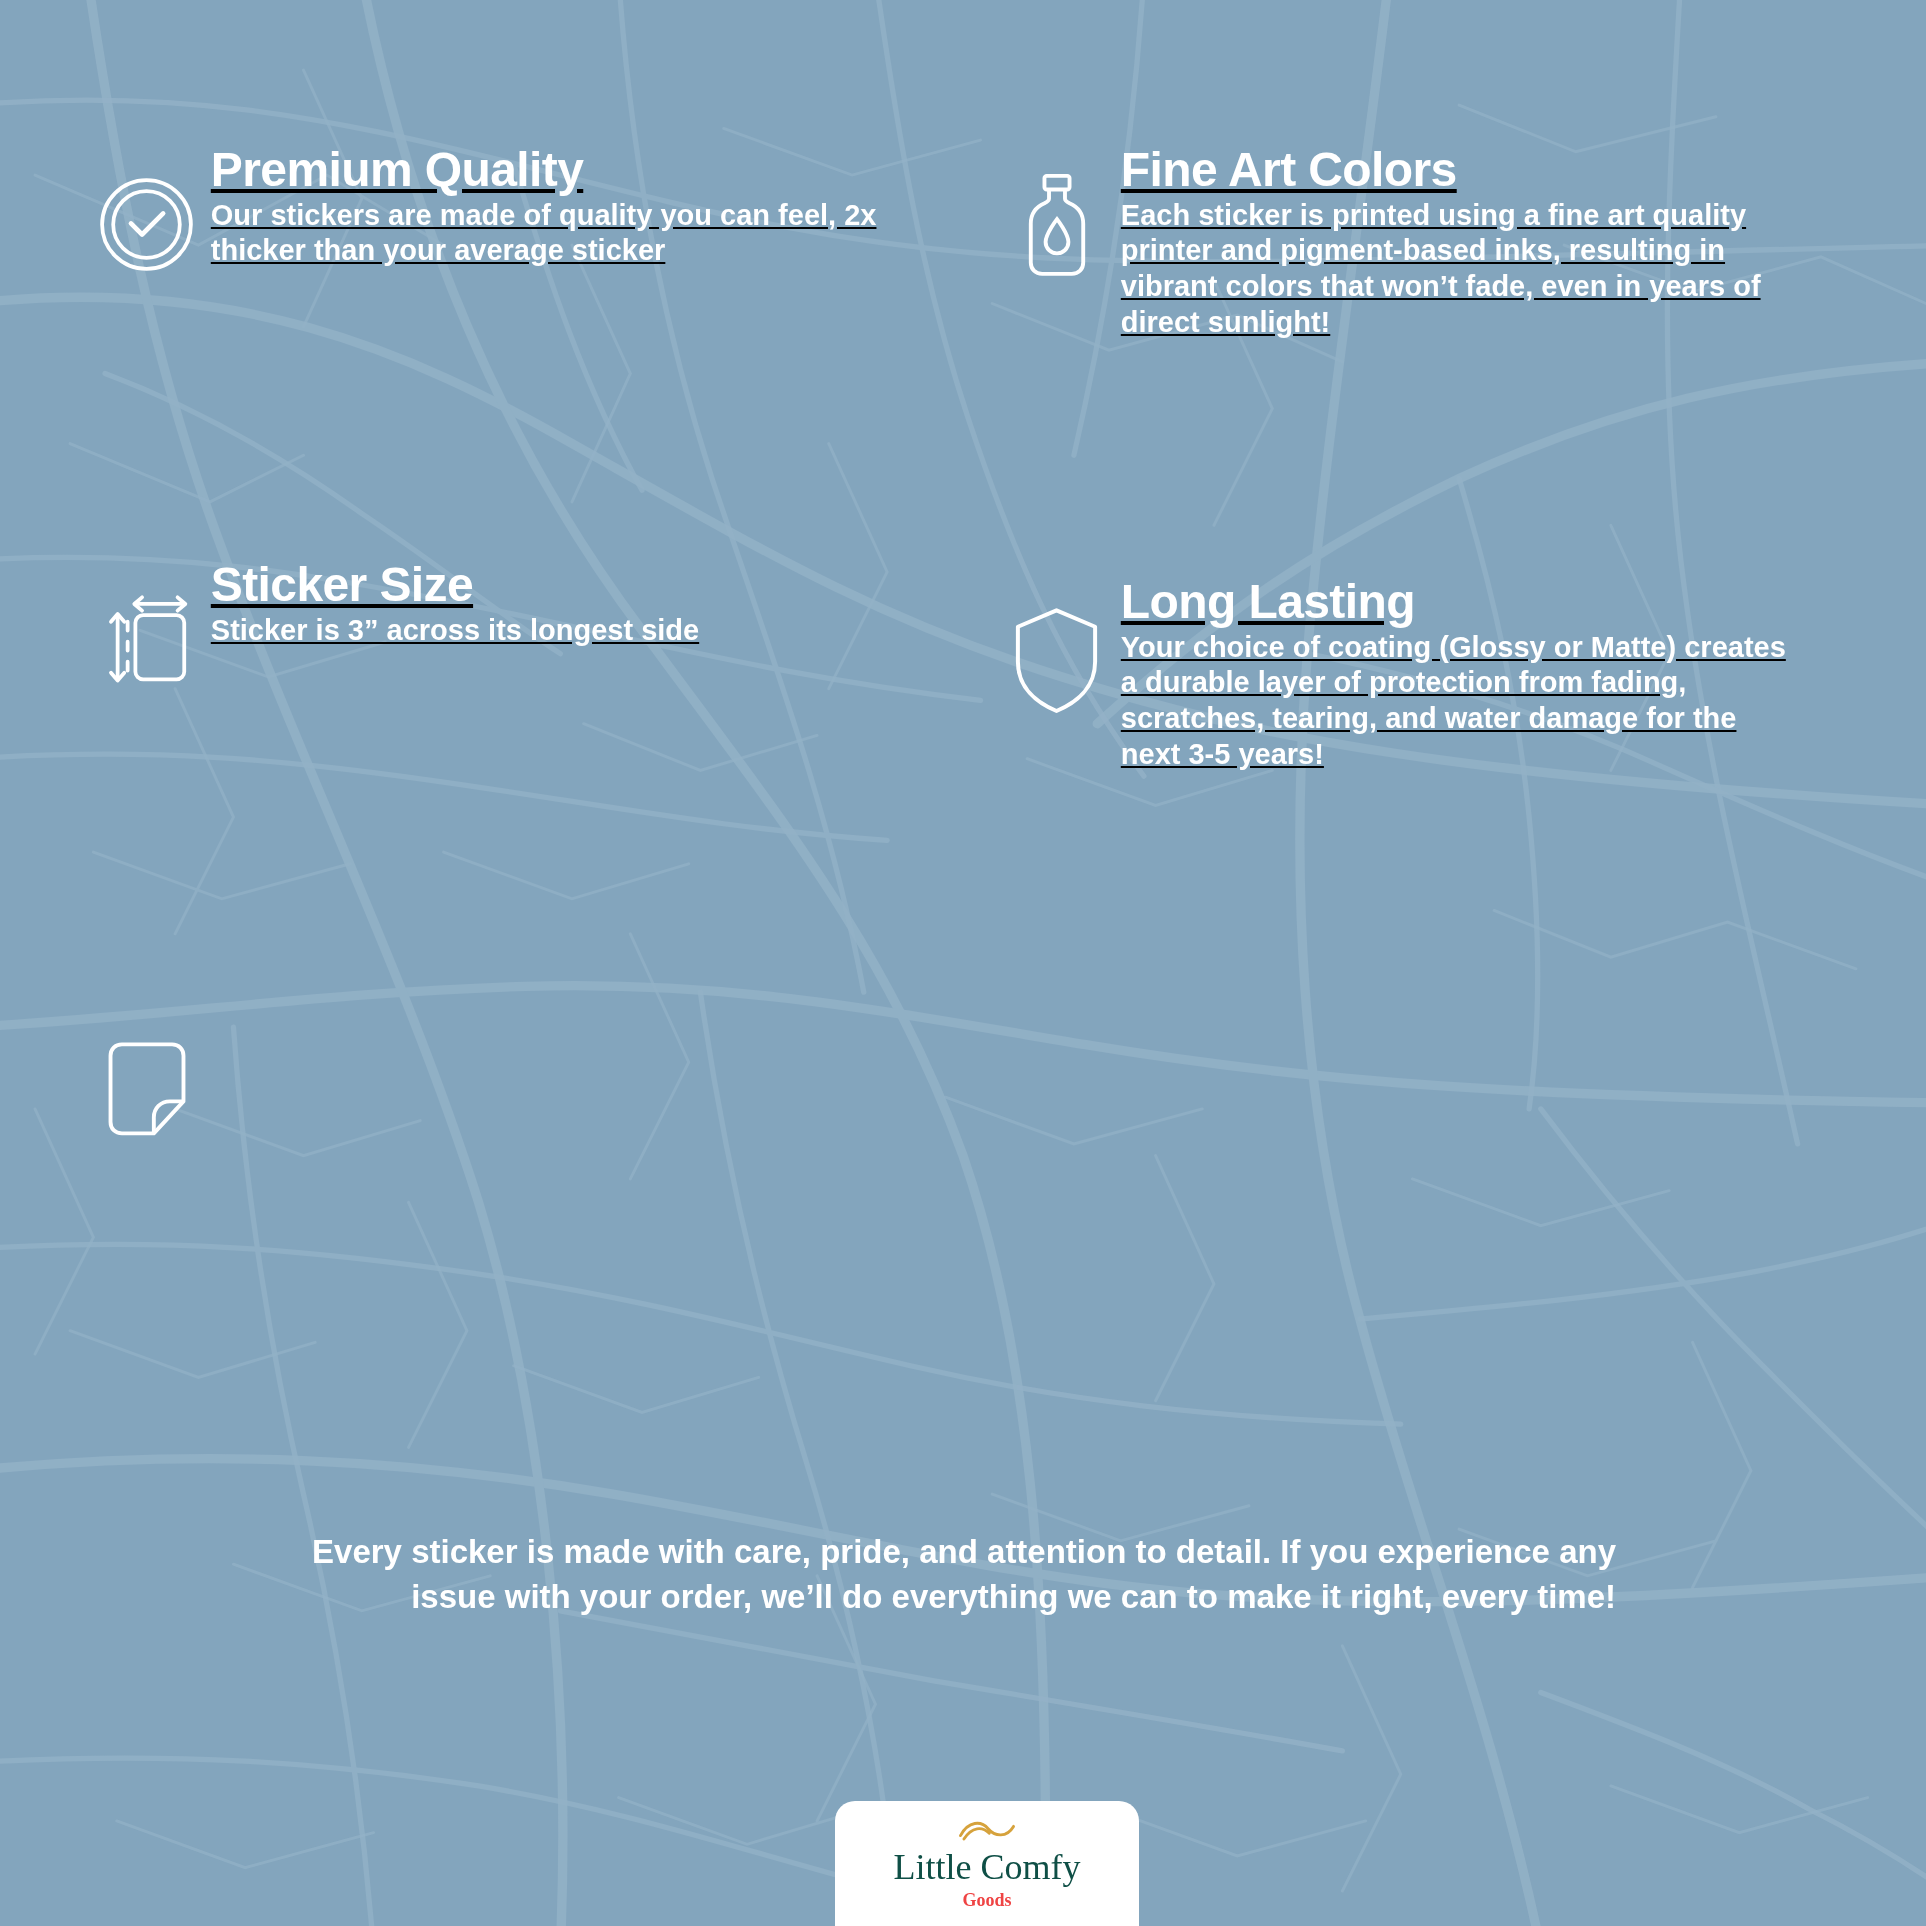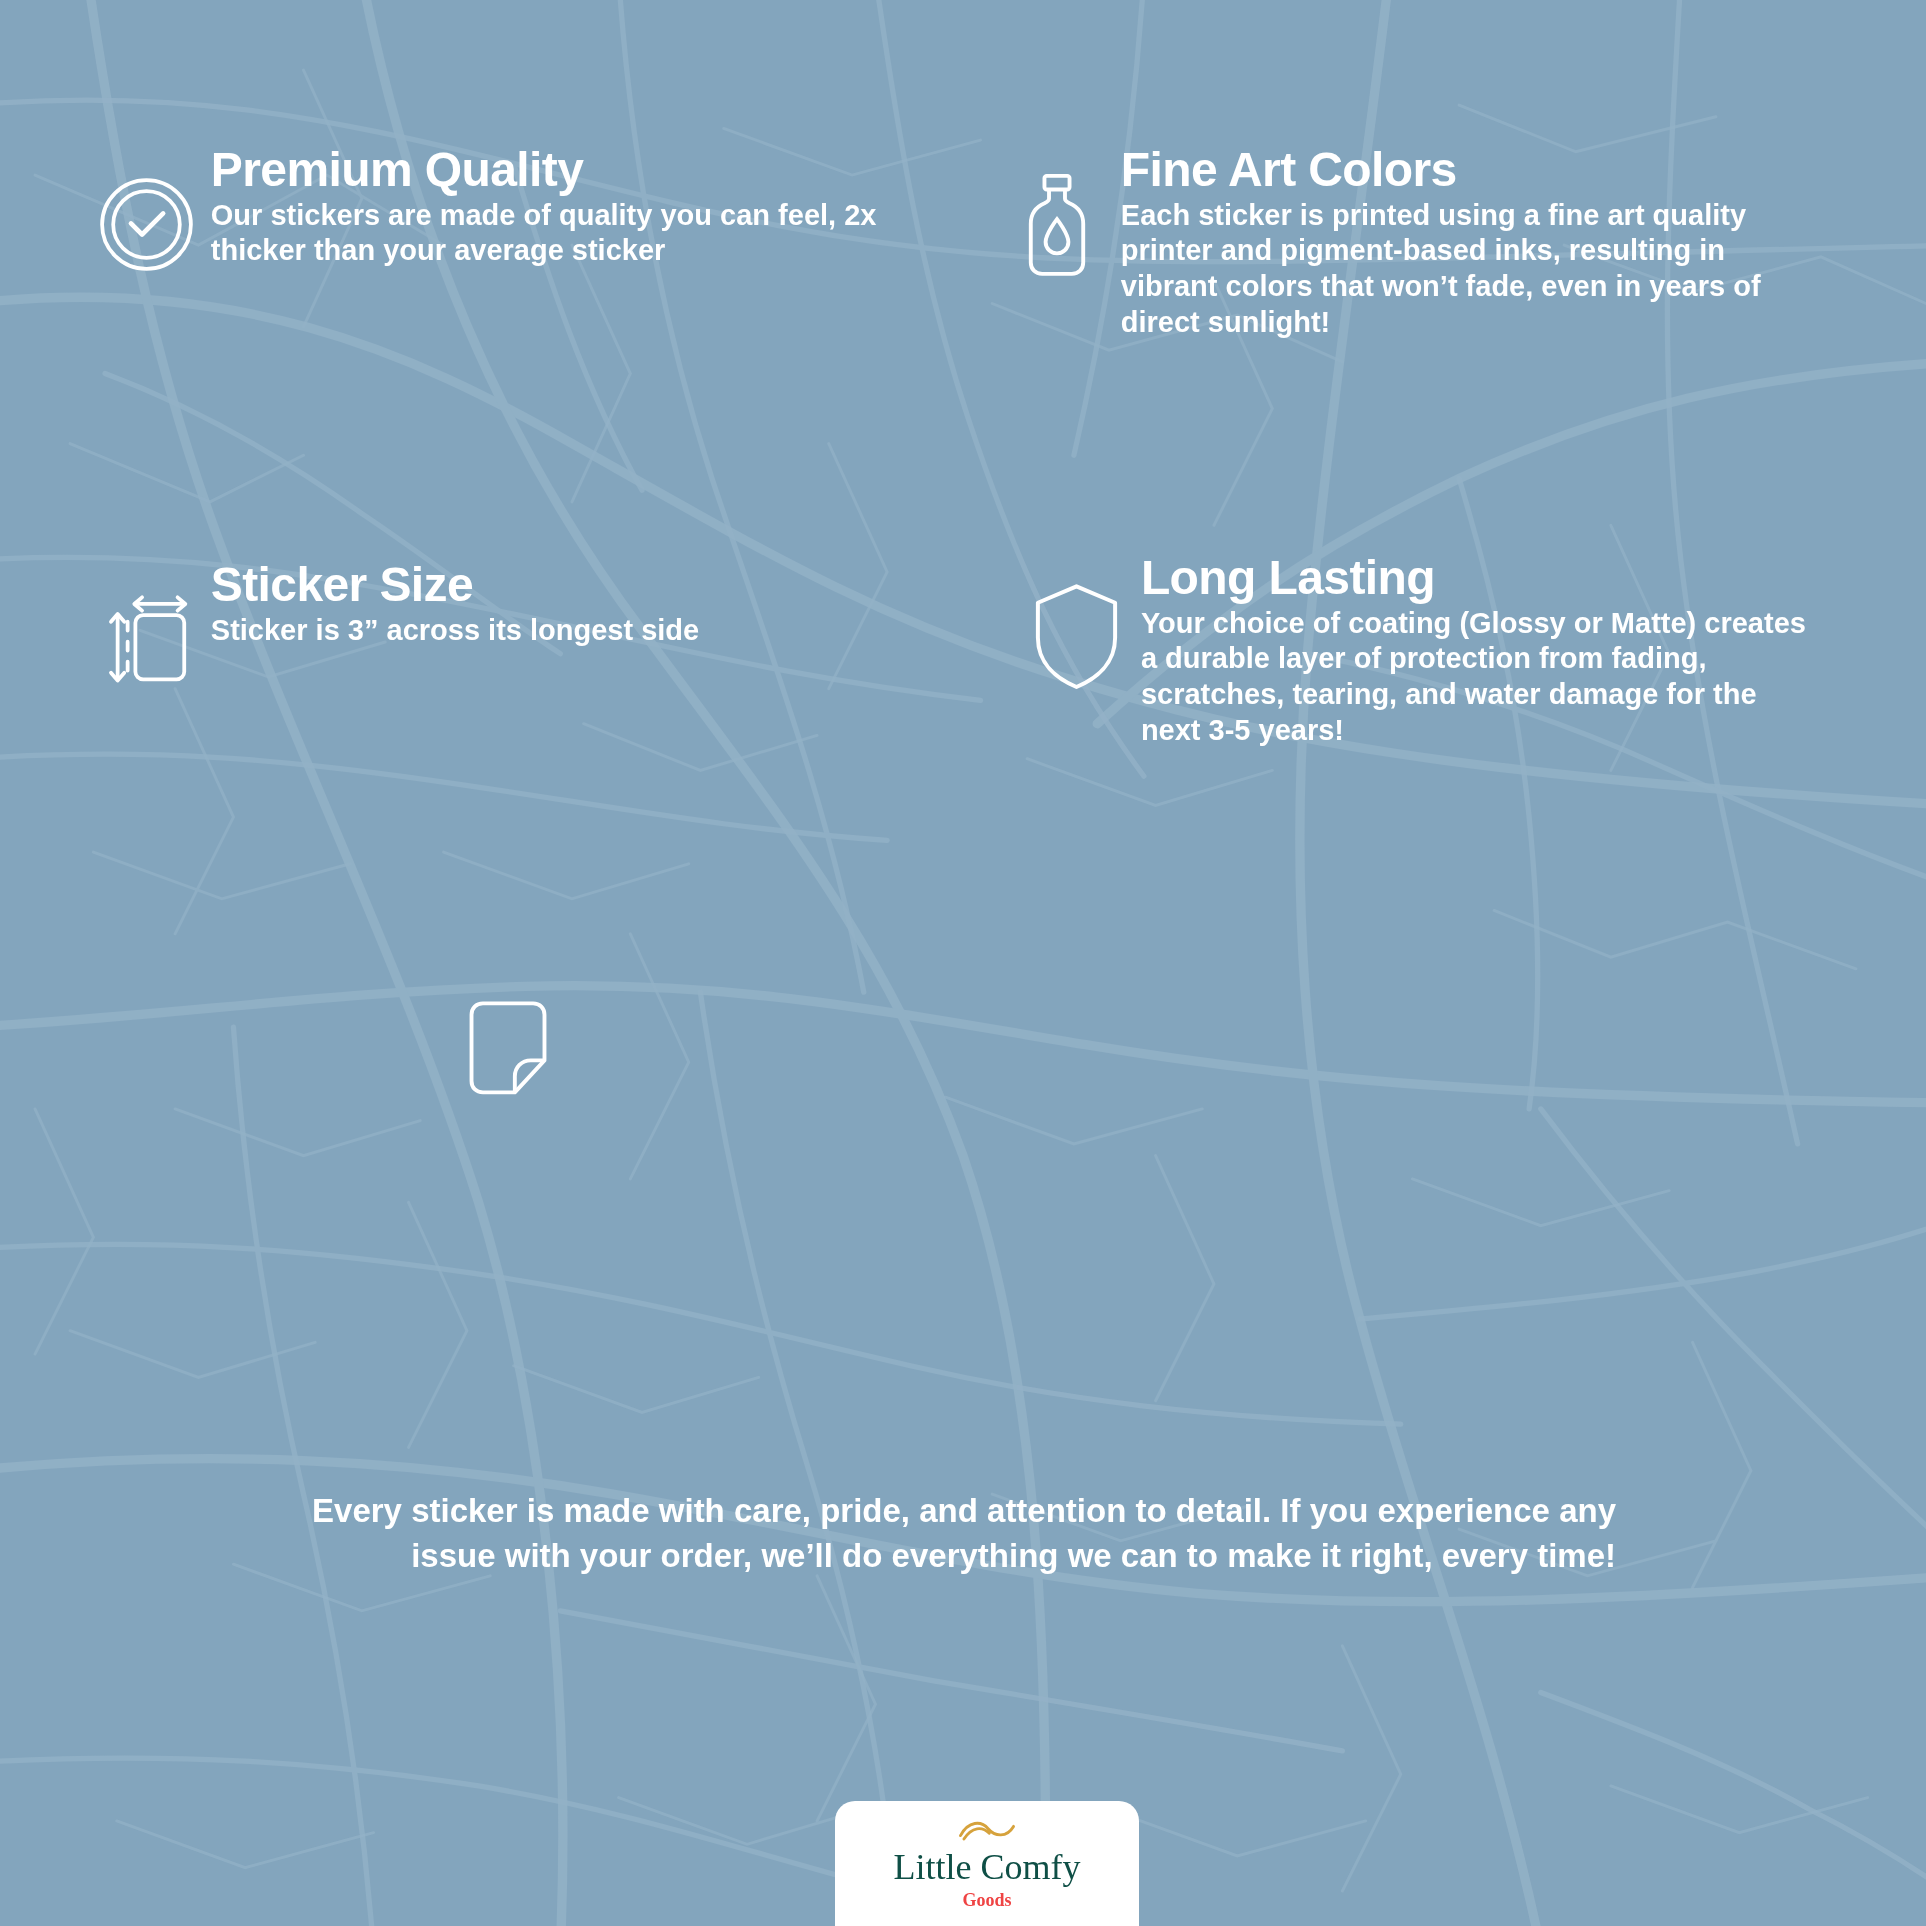--- a/index.html
+++ b/index.html
@@ -38,20 +38,21 @@
     display: grid;
     grid-template-columns: 1fr 1fr;
     column-gap: 70px;
     row-gap: 0;
   }
 
   .feature {
     display: flex;
     align-items: flex-start;
     height: 327px;
+    text-decoration: underline;
   }
 
   .feature .icon {
     flex: 0 0 auto;
     width: 117px;
     display: flex;
     justify-content: center;
     padding-top: 23px;
   }
 
@@ -74,21 +75,21 @@
     color: #ffffff;
     font-size: 29px;
     line-height: 1.24;
     font-weight: 600;
     max-width: 689px;
   }
 
   
   .row1 { margin-top: 0px; }
   .row2 { margin-top: 88px; }
-  .row3 { margin-top: 81px; justify-content: center; }
+  .row3 { margin-top: 105px; }
 
   .left-col .txt { max-width: 677px; }
 
   .footer-note {
     margin-top: 193px;
     text-align: right;
     color: #ffffff;
     font-size: 33px;
     line-height: 1.35;
     font-weight: 600;

